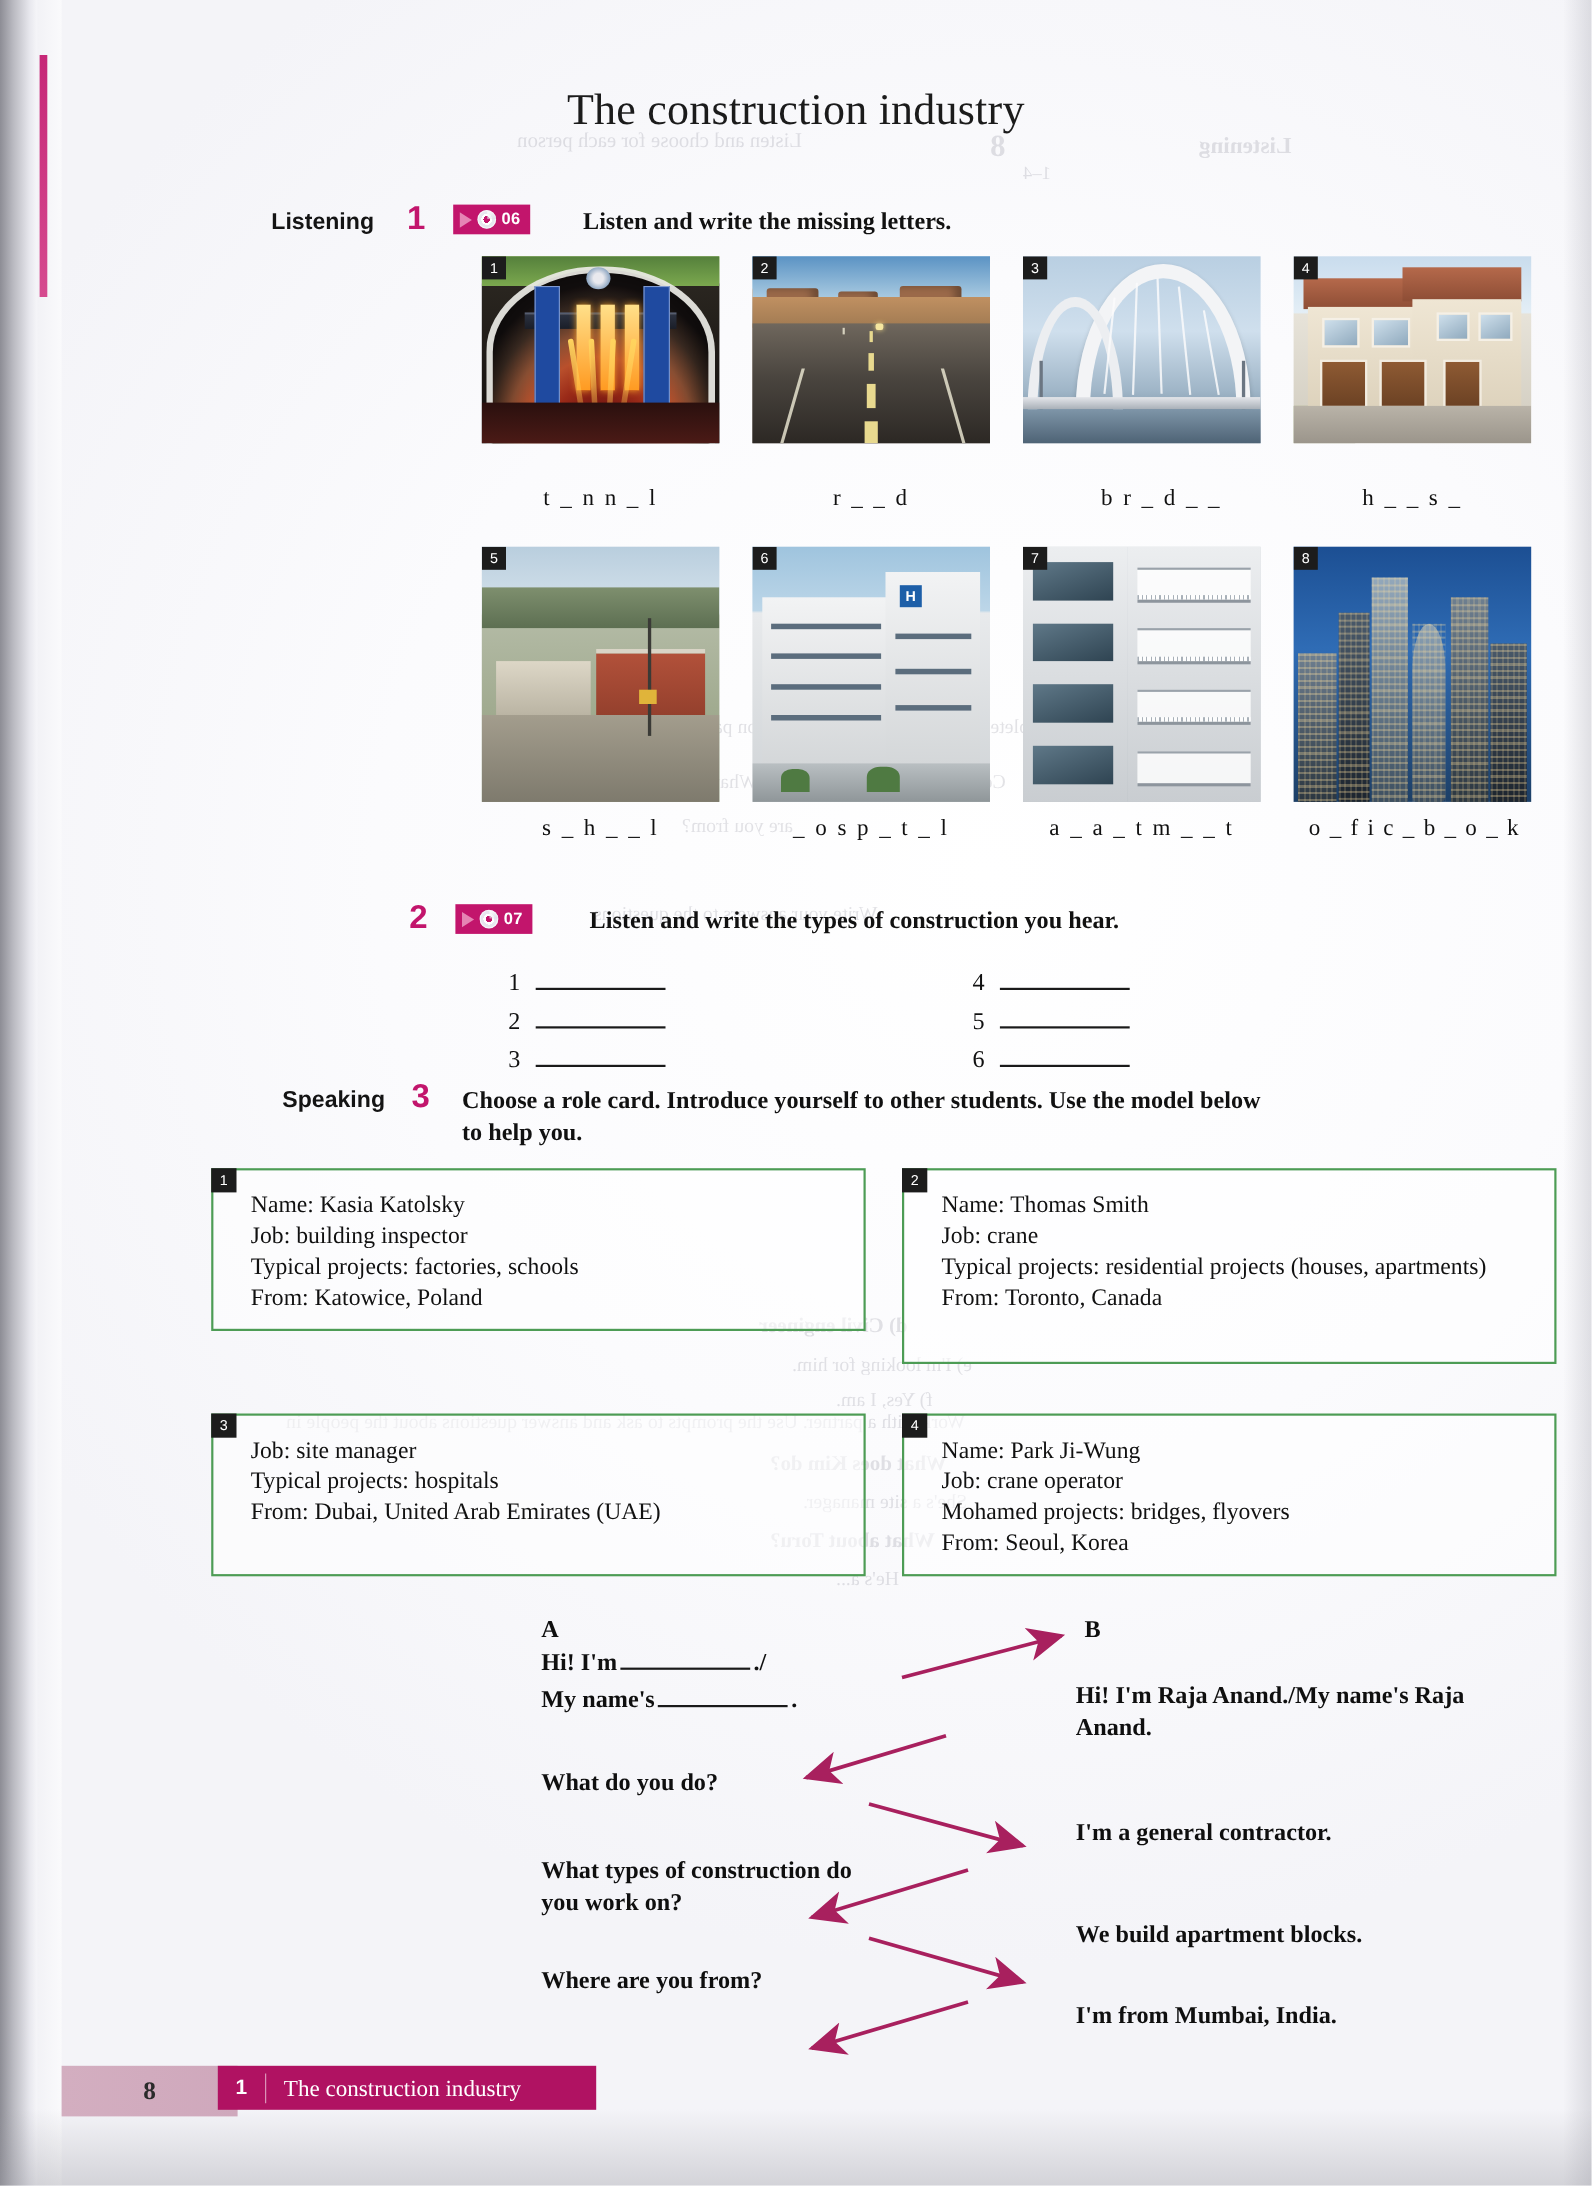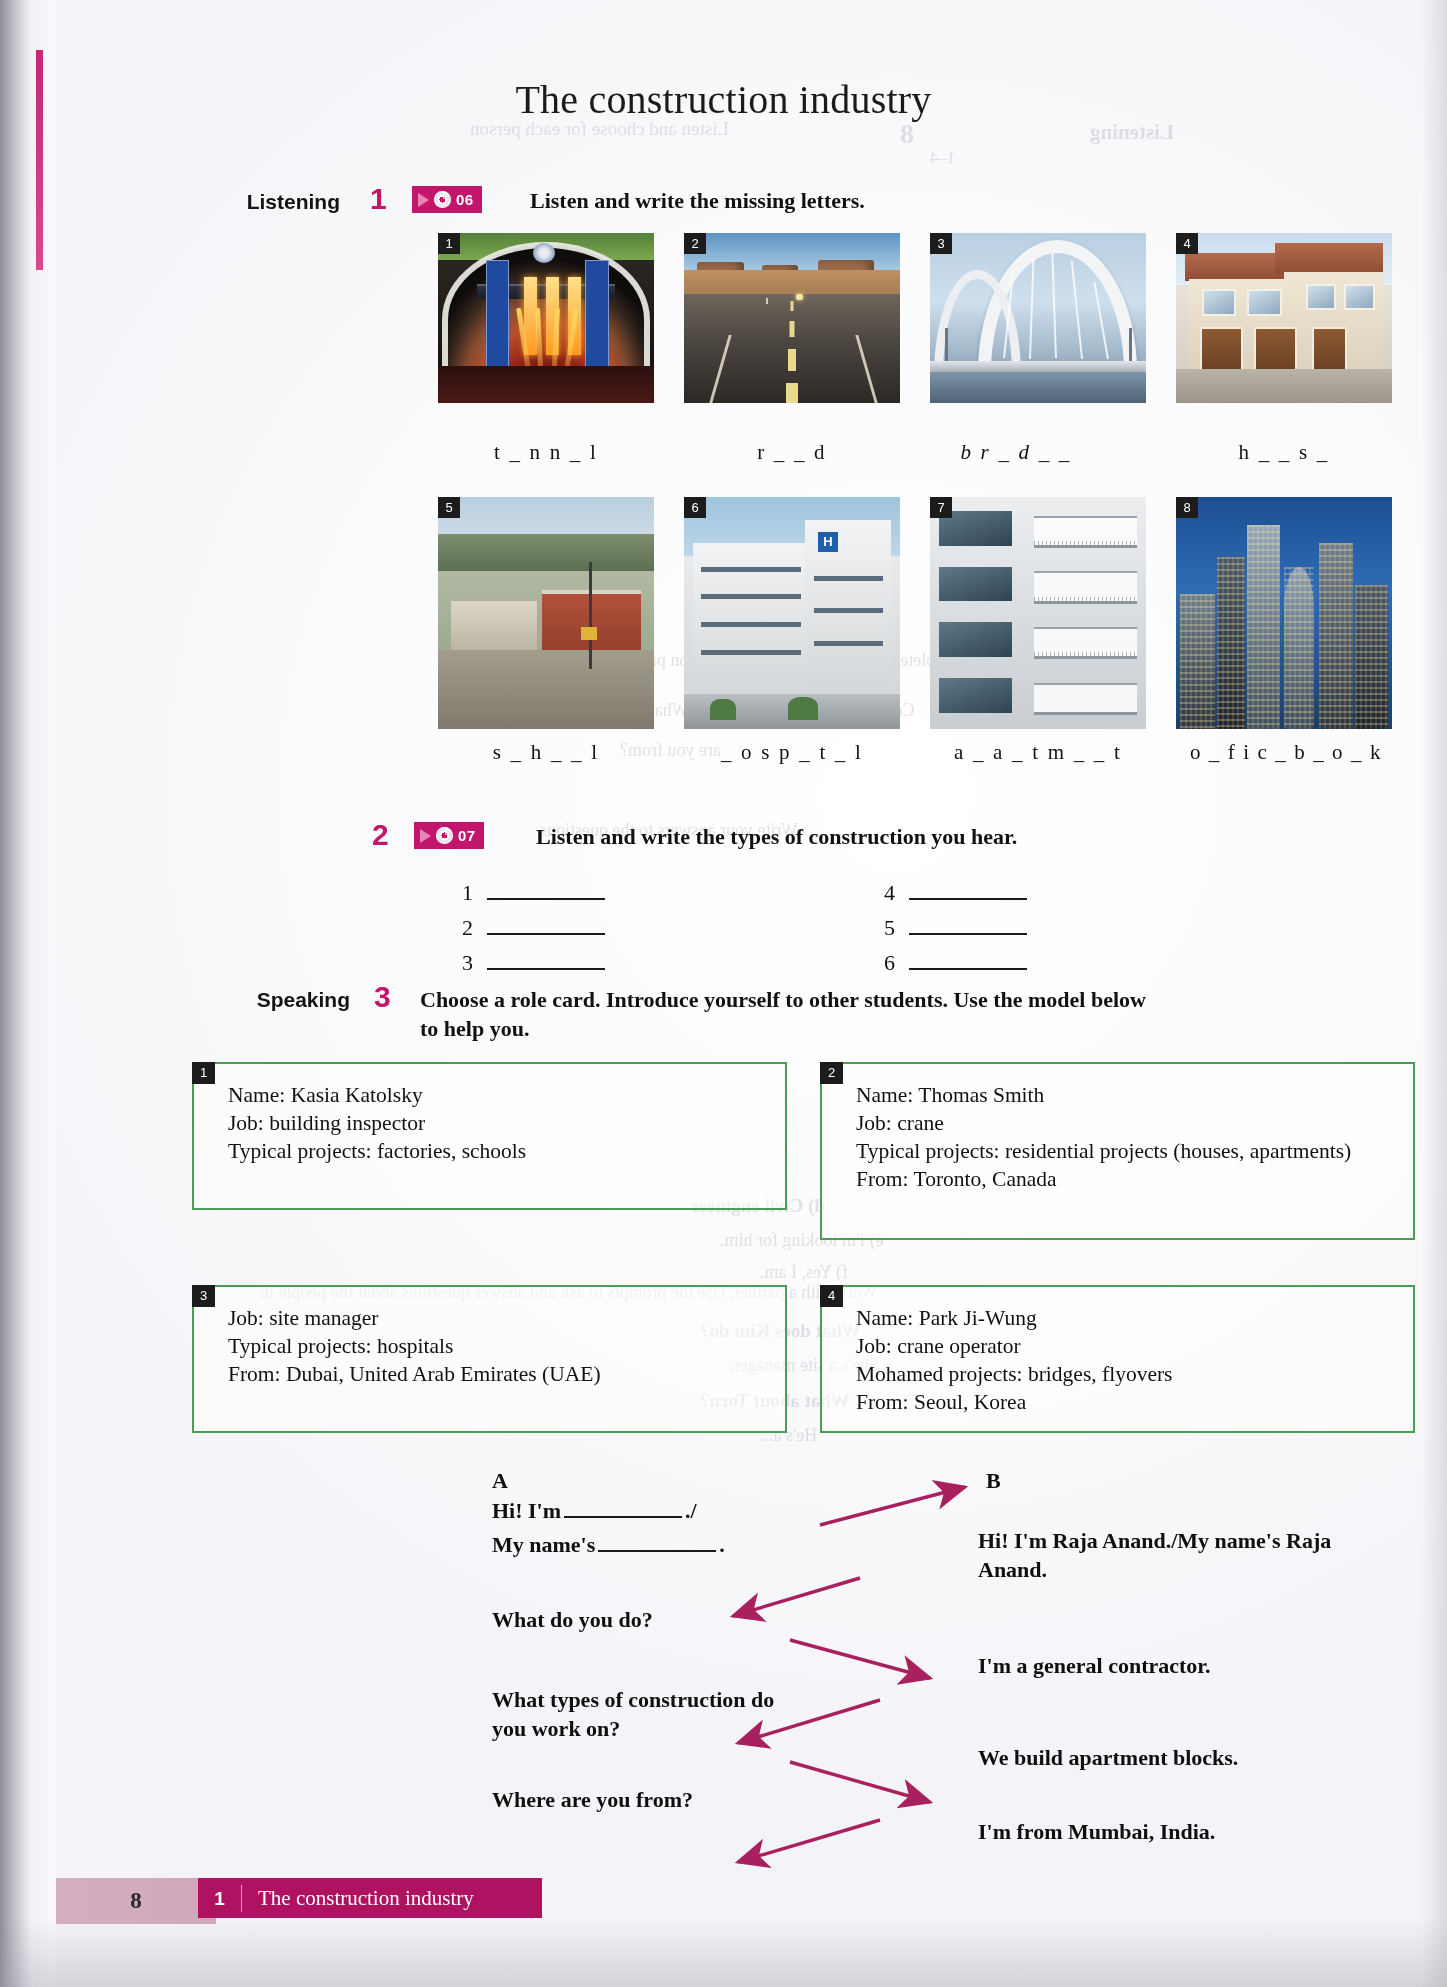--- a/index.html
+++ b/index.html
@@ -585,21 +585,21 @@
     <div class="cable" style="left:46%; top:14%; height:60%; transform:rotate(2deg);"></div>
     <div class="cable" style="left:58%; top:12%; height:62%; transform:rotate(-2deg);"></div>
     <div class="cable" style="left:70%; top:16%; height:58%; transform:rotate(-6deg);"></div>
     <div class="cable" style="left:82%; top:28%; height:46%; transform:rotate(-10deg);"></div>
     <div class="post" style="left:7%; top:56%; height:28%;"></div>
     <div class="post" style="left:92%; top:56%; height:28%;"></div>
     <div class="deck"></div>
     <div class="water"></div>
     <div class="pnum">3</div>
   </div>
-  <div class="photo-caption" style="left:908px; top:440px; width:216px;font-style:italic;">b r _ d _ _</div>
+  <div class="photo-caption" style="left:948px; top:440px; width:216px;">b r _ d _ _</div>
 
   <div class="photo ph-house" style="left:1176px; top:233px; width:216px; height:170px;">
     <div class="lawn" style="left:0; width:26%;"></div>
     <div class="roof" style="left:4%; top:12%; width:52%; height:16%;"></div>
     <div class="roof" style="left:46%; top:6%; width:50%; height:18%;"></div>
     <div class="wall" style="left:6%; top:27%; width:50%; height:55%;"></div>
     <div class="wall" style="left:50%; top:23%; width:46%; height:60%;"></div>
     <div class="win" style="left:12%; top:33%; width:16%; height:16%;"></div>
     <div class="win" style="left:33%; top:33%; width:16%; height:16%;"></div>
     <div class="win" style="left:60%; top:30%; width:14%; height:15%;"></div>
@@ -718,20 +718,21 @@
   <div class="skill-label" style="left:170px; top:988px; width:180px;">Speaking</div>
   <div class="ex-num" style="left:374px; top:980px;">3</div>
   <div class="instruction" style="left:420px; top:985px; width:980px;">Choose a role card. Introduce yourself to other students. Use the model below</div>
   <div class="instruction" style="left:420px; top:1014px; width:500px;">to help you.</div>
 
   <div class="role-card" style="left:192px; top:1062px; width:595px; height:148px;">
     <span class="cnum">1</span>
     <div class="line">Name: Kasia Katolsky</div>
     <div class="line">Job: building inspector</div>
     <div class="line">Typical projects: factories, schools</div>
+    <div class="line">From: Katowice, Poland</div>
   </div>
 
   <div class="role-card" style="left:820px; top:1062px; width:595px; height:178px;">
     <span class="cnum">2</span>
     <div class="line">Name: Thomas Smith</div>
     <div class="line">Job: crane</div>
     <div class="line">Typical projects: residential projects (houses, apartments)</div>
     <div class="line">From: Toronto, Canada</div>
   </div>
 

